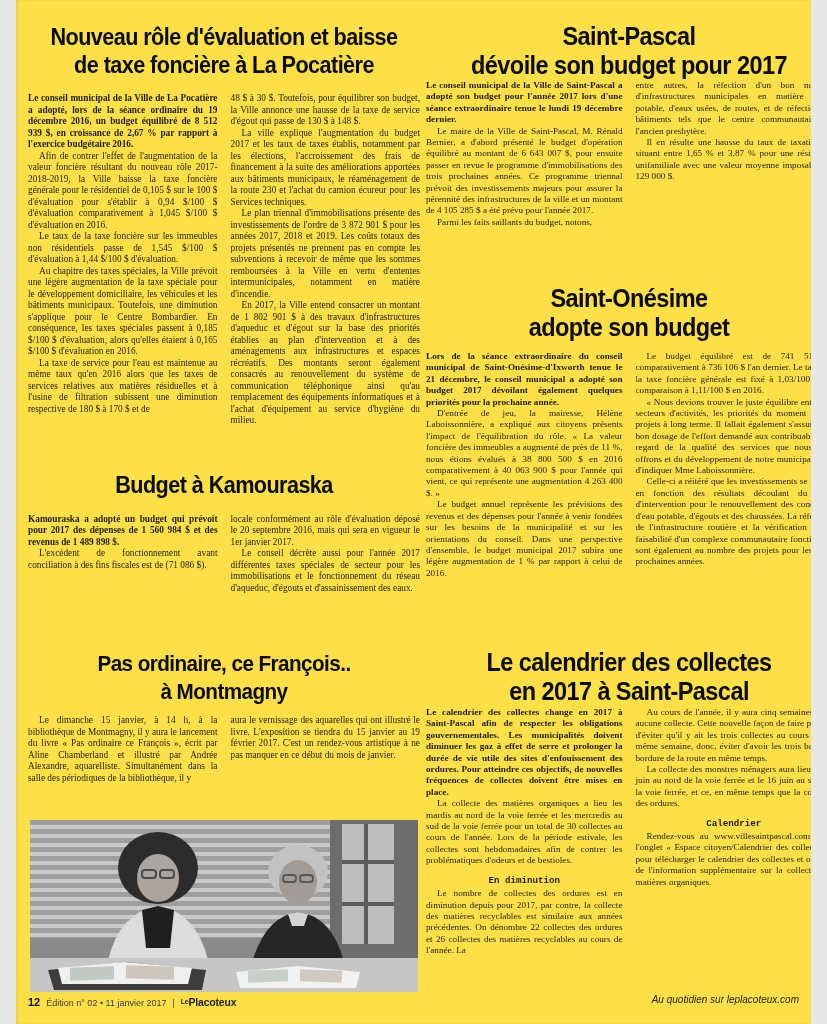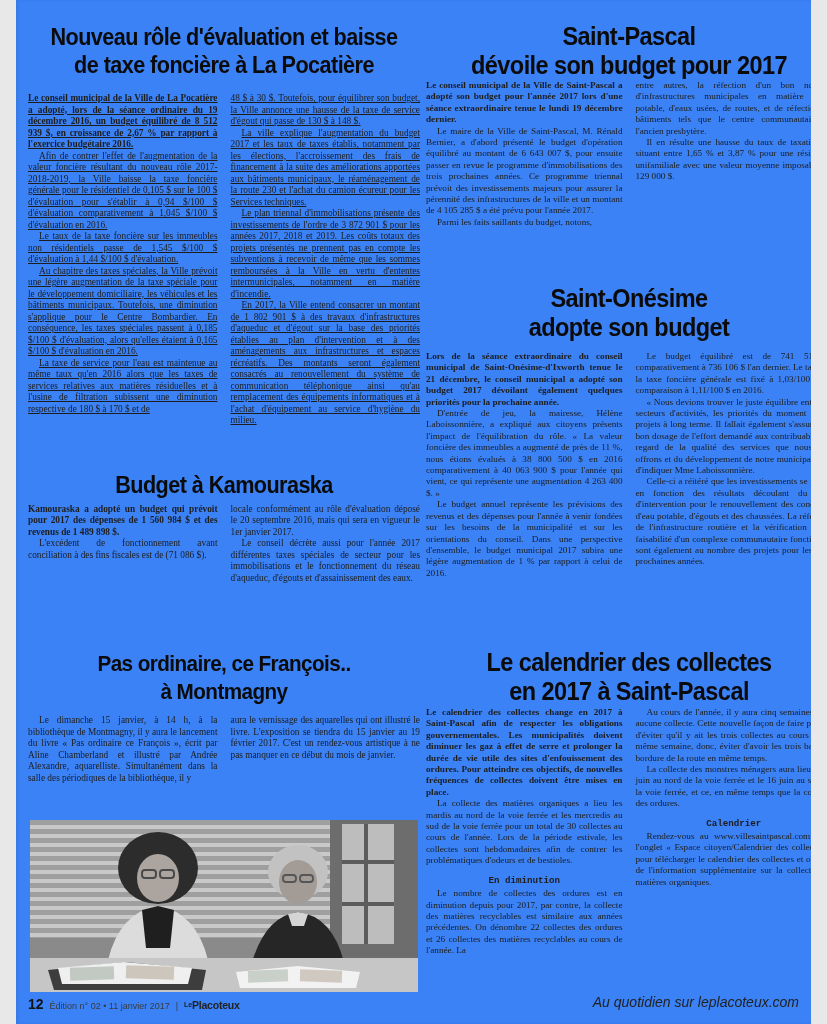--- a/index.html
+++ b/index.html
@@ -1,16 +1,16 @@
 <!DOCTYPE html>
 <html lang="fr"><head>
 <meta charset="utf-8">
 <style>
   html,body{margin:0;padding:0;background:#e8e8e8;}
-  .page{position:relative;width:795px;height:1024px;background:#3b82f6;overflow:hidden;
+  .page{position:relative;width:795px;height:1024px;background:#fde047;overflow:hidden;
         font-family:"Liberation Serif",serif;color:#1d1d1d;margin:0 auto;
         box-shadow:inset 2px 0 3px rgba(0,0,0,0.08);}
   .article{position:absolute;}
   .headline{font-family:"Liberation Sans",sans-serif;font-weight:800;text-align:center;
             color:#0b0b0b;margin:0;letter-spacing:-0.6px;}
   .condense{transform:scaleX(0.94);transform-origin:50% 50%;}
   .tline{display:block;}
   .h-23{font-size:23px;line-height:1.2;}
   .h-25{font-size:25px;line-height:1.16;}
   .h-22{font-size:22px;line-height:1.25;}
@@ -18,30 +18,30 @@
   .col{flex:1;text-align:justify;font-size:9.3px;line-height:11.5px;}
   .col-r{font-size:9.2px;line-height:11.4px;}
   p{margin:0;}
   .lead{font-weight:bold;}
   .indent{text-indent:11px;}
   .subhead{font-weight:bold;text-align:center;text-indent:0;margin-top:8px;margin-bottom:2px;font-family:Liberation Mono, monospace;}
   .photo-wrap{position:absolute;left:14px;top:820px;width:388px;height:172px;background:#8f8f8f;}
   .photo-wrap svg{display:block;}
   .footer-left{position:absolute;left:12px;top:996px;font-family:"Liberation Sans",sans-serif;
                font-size:9px;color:#3a3a3a;display:flex;align-items:baseline;gap:6px;}
-  .pageno{font-weight:bold;font-size:14px;color:#111;}
+  .pageno{font-weight:bold;font-size:11px;color:#111;}
   .brand{font-weight:bold;font-size:10.5px;color:#222;letter-spacing:-0.2px;}
   .brand-le{font-size:7px;vertical-align:2px;}
   .footer-right{position:absolute;right:12px;top:994px;font-family:"Liberation Sans",sans-serif;
-                font-style:italic;font-size:14px;color:#222;}
+                font-style:italic;font-size:10px;color:#222;}
   
   #a-pocatiere{left:12px;top:24px;width:392px;}
-  #a-pocatiere .cols{margin-top:14px;text-decoration:underline;}
+  #a-pocatiere .cols{margin-top:14px;}
   #a-kamouraska{left:12px;top:472px;width:392px;}
-  #a-kamouraska .cols{margin-top:4px;}
+  #a-kamouraska .cols{margin-top:14px;}
   #a-francois{left:12px;top:650px;width:392px;}
   #a-francois .cols{margin-top:10px;}
   #a-sp{left:410px;top:22px;width:406px;}
   #a-sp .cols{}
   #a-so{left:410px;top:284px;width:406px;}
   #a-so .cols{margin-top:9px;}
   #a-cal{left:410px;top:648px;width:406px;}
   #a-cal .cols{margin-top:1px;}
 </style>
 </head>

